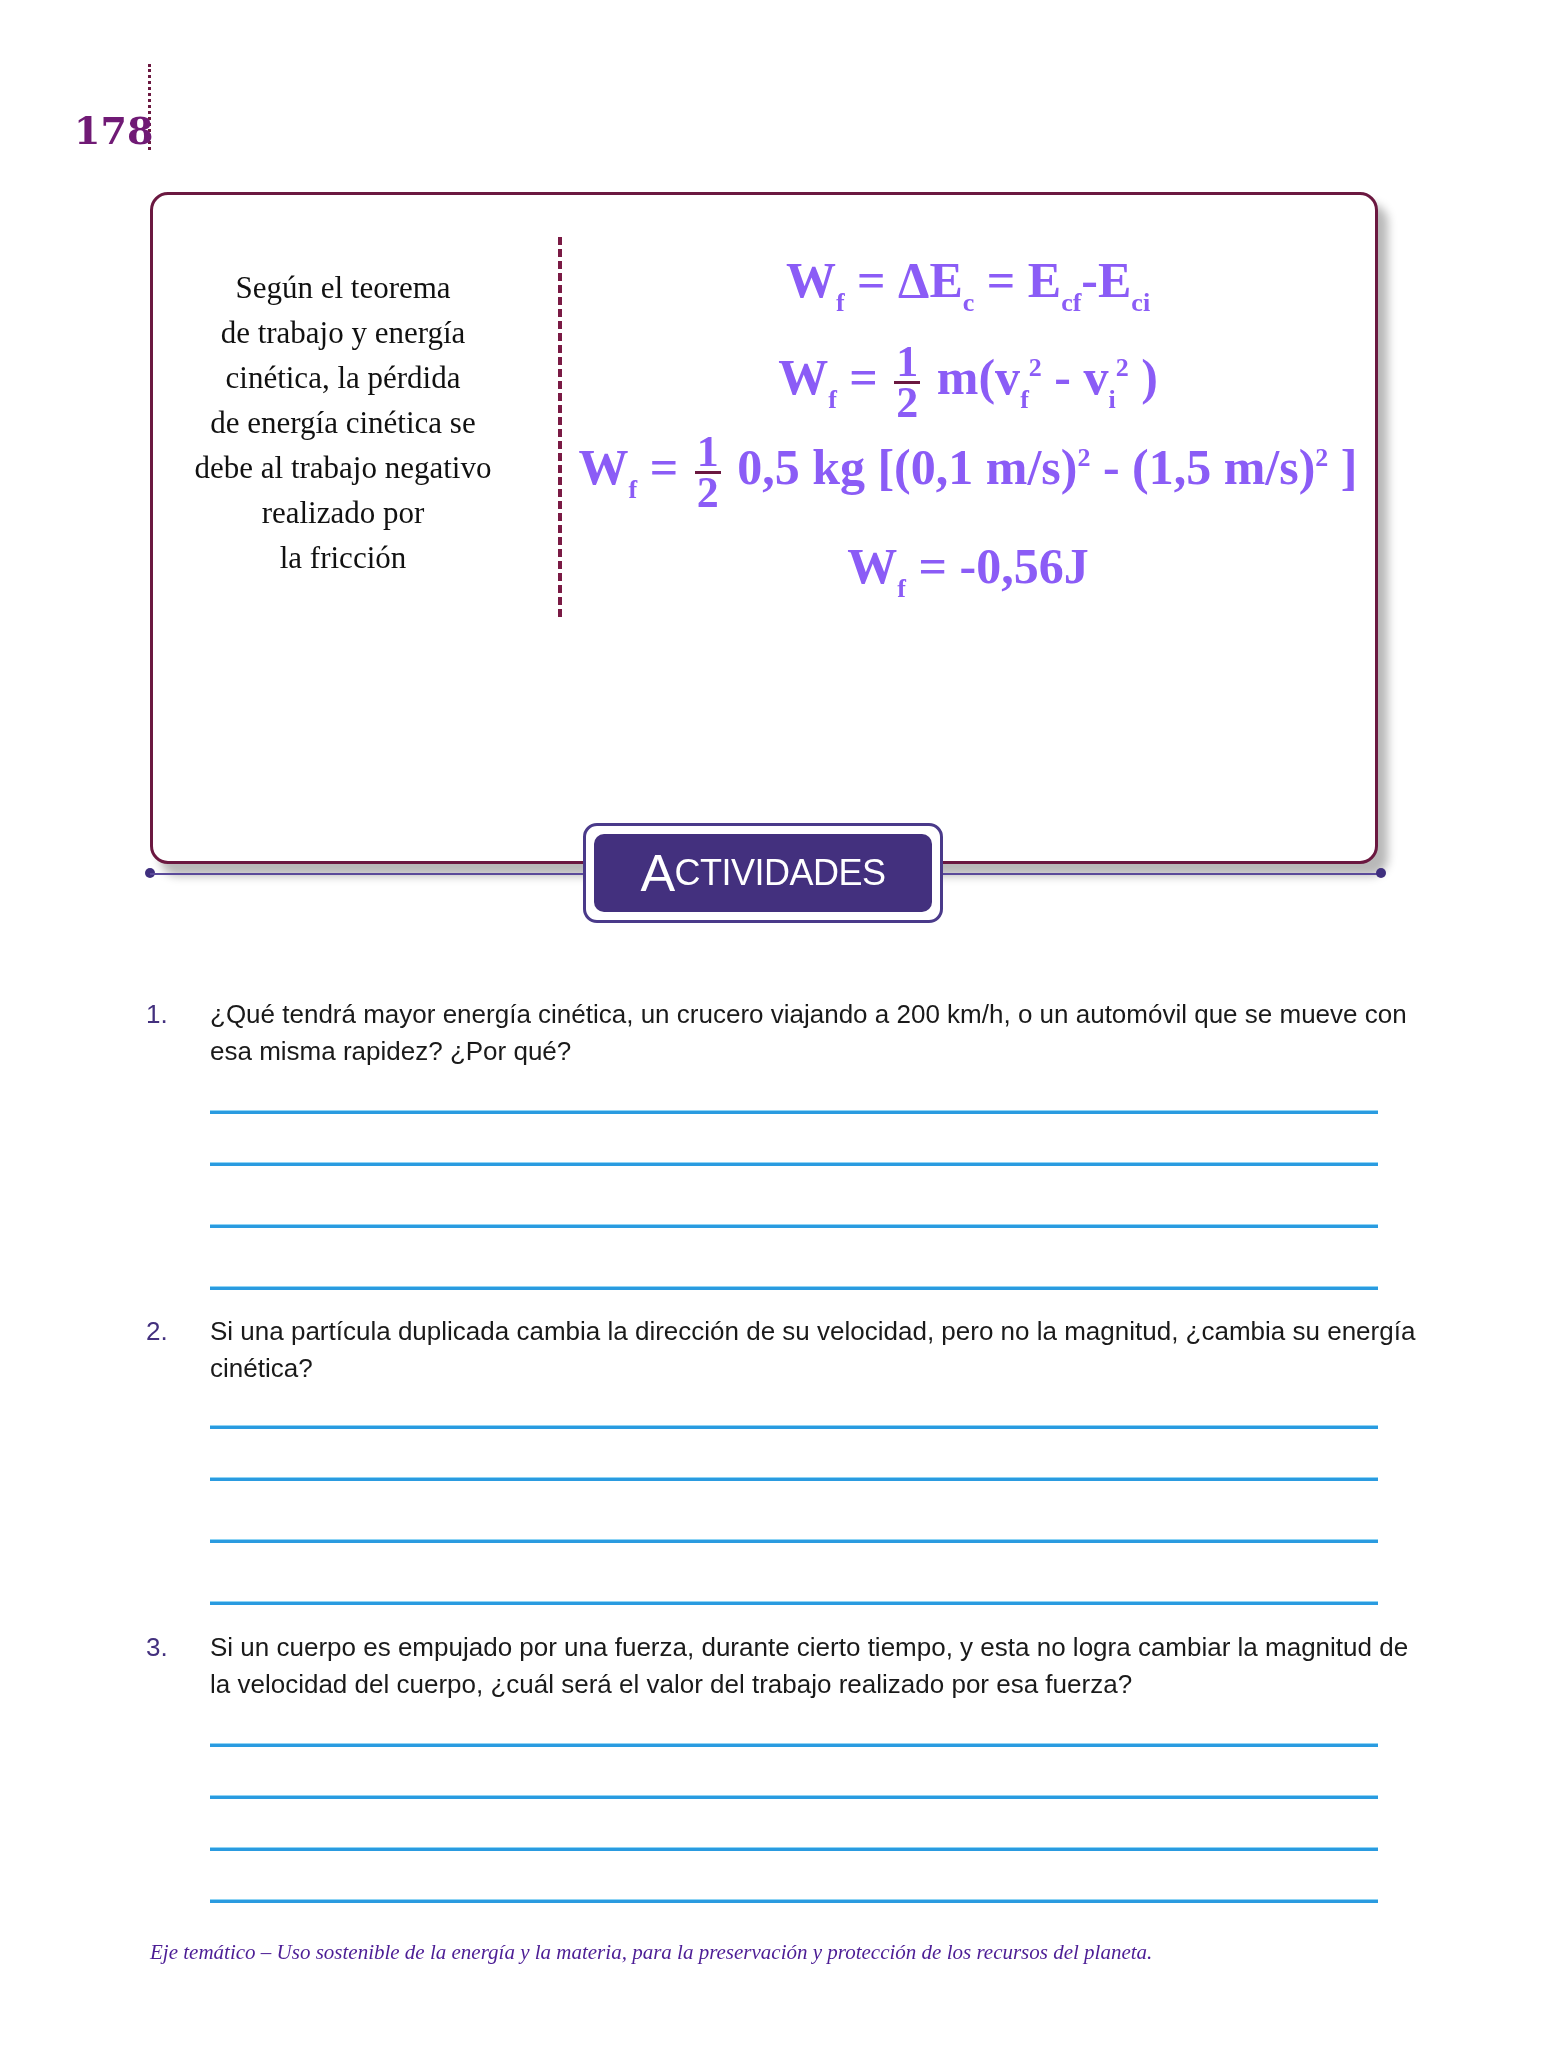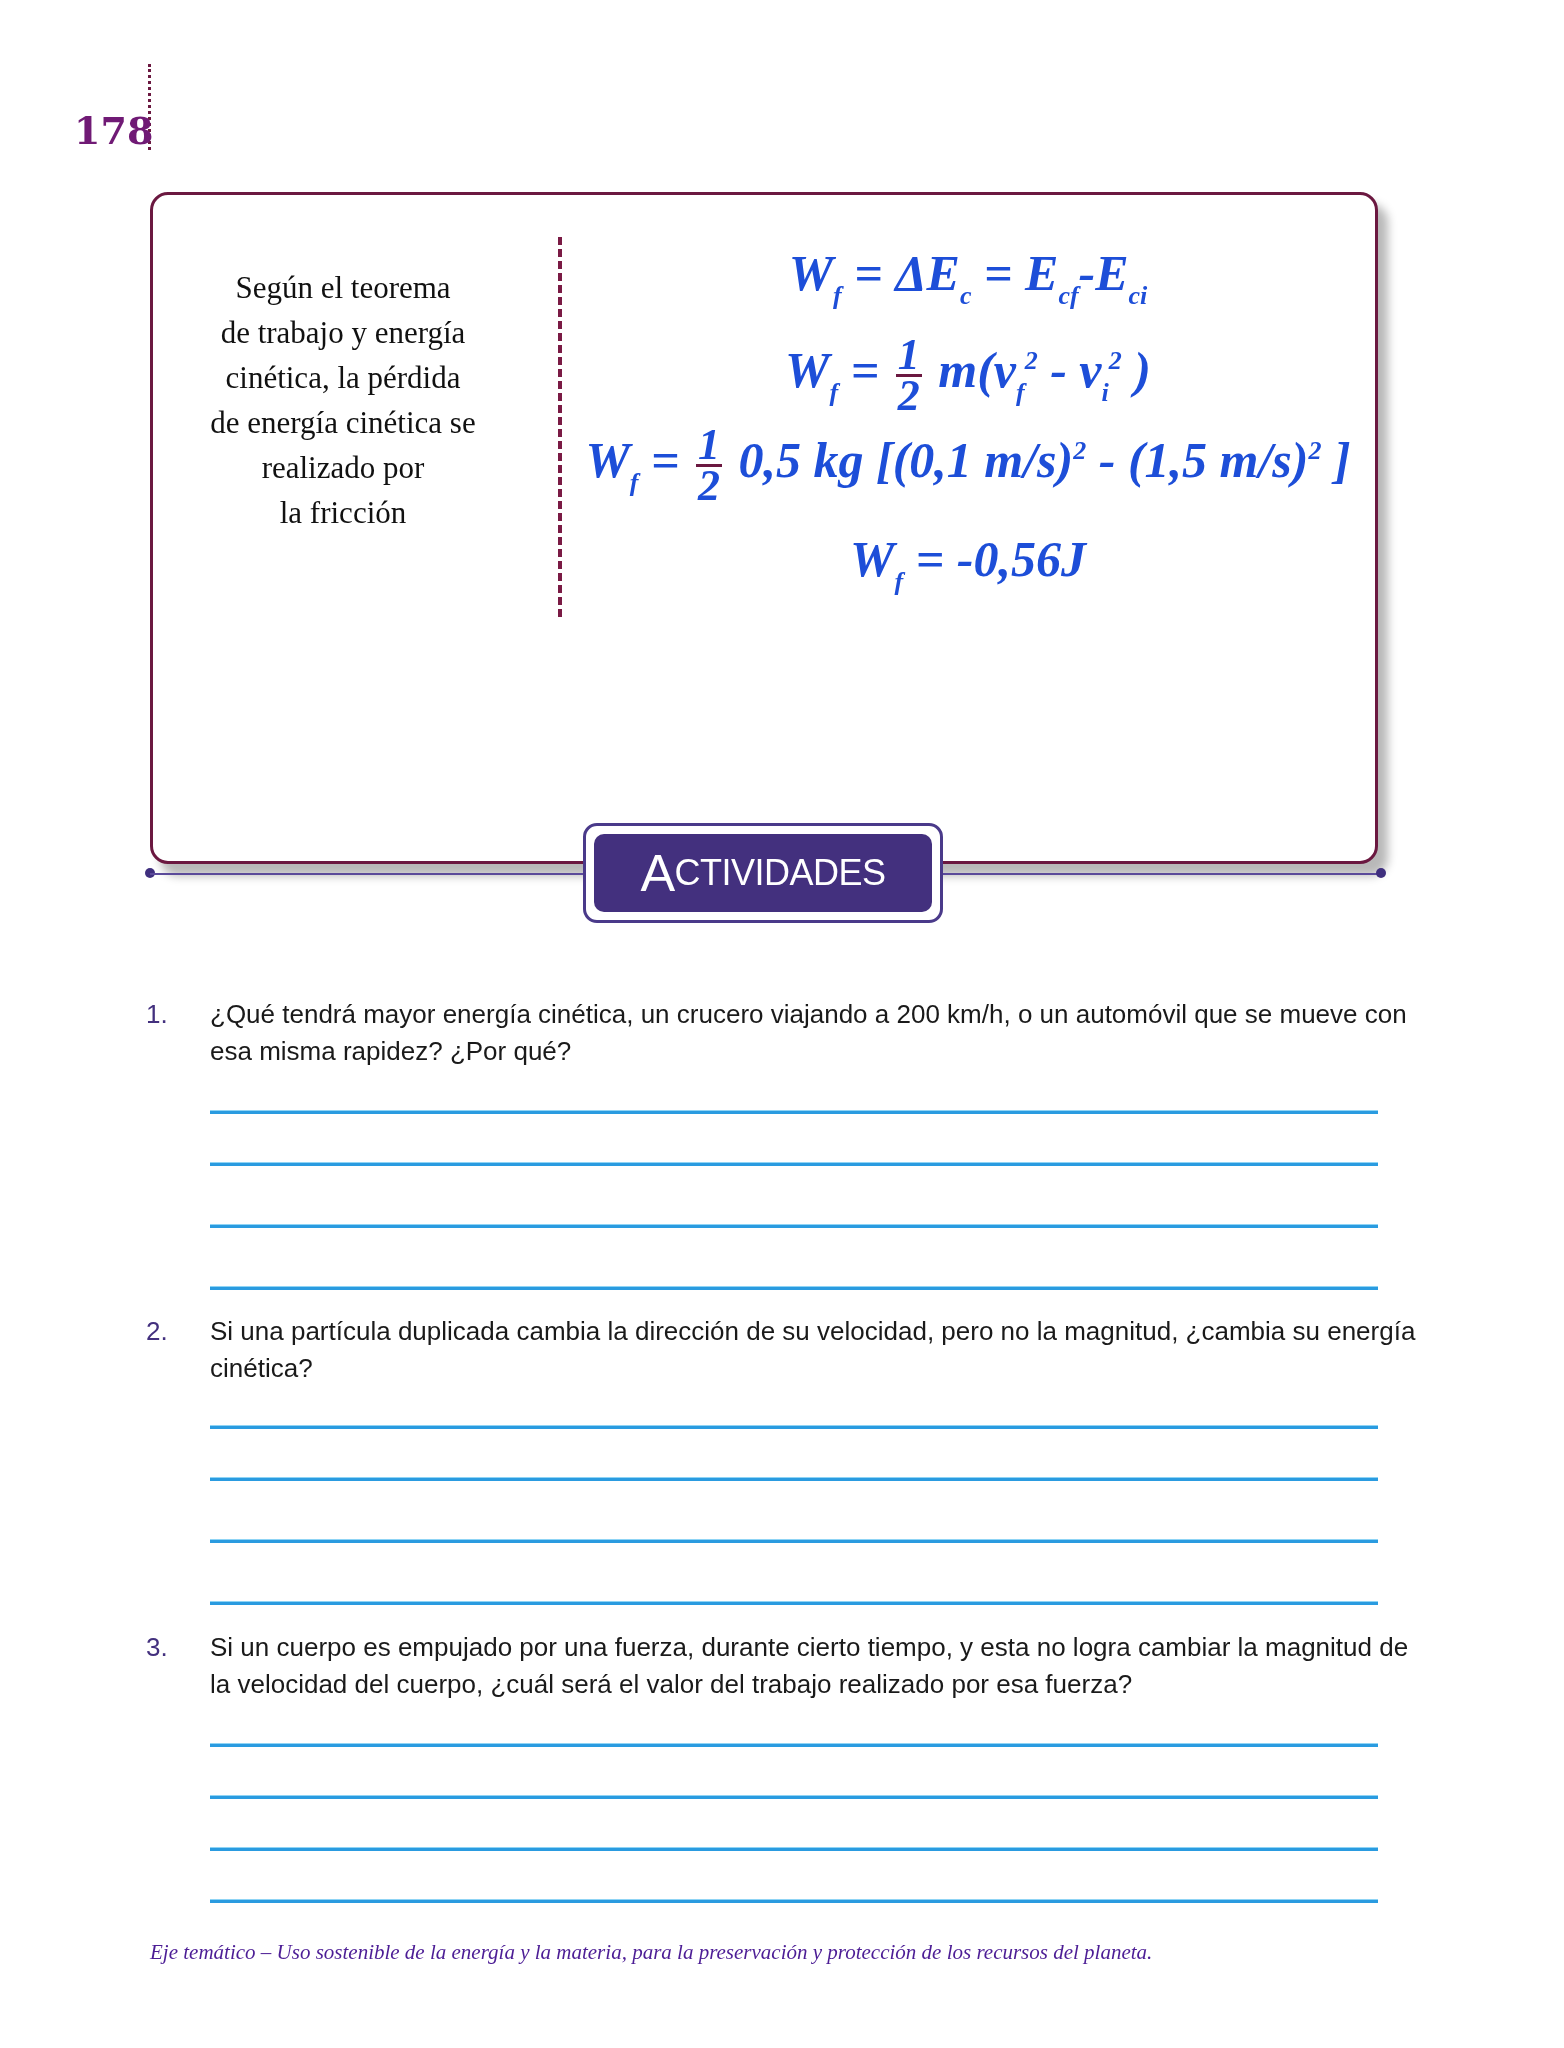--- a/index.html
+++ b/index.html
@@ -5,21 +5,21 @@
   html, body { margin: 0; padding: 0; background: #ffffff; }
   body { width: 1564px; height: 2048px; position: relative; overflow: hidden; font-family: "Liberation Serif", serif; }
 
   .page-number { position: absolute; left: 74px; top: 108px; font-family: "DejaVu Serif", serif; font-weight: bold; font-size: 38px; color: #701a75; }
   .page-dots { position: absolute; left: 148px; top: 64px; width: 0; height: 86px; border-left: 3px dotted #6b1840; }
 
   .theory-box { position: absolute; left: 150px; top: 192px; width: 1228px; height: 672px; border: 3px solid #6b1840; border-radius: 18px; background: #fff; box-shadow: 10px 12px 10px rgba(0,0,0,0.28); box-sizing: border-box; }
   .theory-left { position: absolute; left: 30px; top: 70px; width: 320px; text-align: center; font-family: "Liberation Serif", serif; font-size: 31px; line-height: 45px; color: #111; }
   .dashed-divider { position: absolute; left: 405px; top: 42px; height: 380px; border-left: 4px dashed #7a1a44; }
 
-  .formulas { position: absolute; left: 420px; top: 48px; width: 790px; color: #1d4ed8; font-family: "Liberation Serif", serif; font-weight: bold; font-style: italic; }
+  .formulas { position: absolute; left: 420px; top: 55px; width: 790px; color: #8b5cf6; font-family: "Liberation Serif", serif; font-weight: bold; }
   .formula { position: relative; text-align: center; font-size: 50px; height: 60px; line-height: 60px; white-space: nowrap; }
   .formula sub { font-size: 26px; vertical-align: -14px; }
   .formula sup { font-size: 26px; vertical-align: 18px; }
   .frac { display: inline-block; vertical-align: middle; text-align: center; font-size: 44px; line-height: 38px; margin: 0 4px; }
   .frac .num { display: block; border-bottom: 3px solid #6b1840; padding: 0 2px; }
   .frac .den { display: block; }
   .f1 { margin-top: 0; }
   .f2 { margin-top: 28px; }
   .f3 { margin-top: 30px; }
   .f4 { margin-top: 48px; text-align: center; }
@@ -52,20 +52,21 @@
 
 <div class="page-dots"></div>
 <div class="page-number">178</div>
 
 <div class="theory-box">
   <div class="theory-left">
     <div>Según el teorema</div>
     <div>de trabajo y energía</div>
     <div>cinética, la pérdida</div>
     <div>de energía cinética se</div>
+    <div>debe al trabajo negativo</div>
     <div>realizado por</div>
     <div>la fricción</div>
   </div>
 
   <div class="dashed-divider"></div>
 
   <div class="formulas">
     <div class="formula f1">
       <span>W</span><sub>f</sub><span> = ΔE</span><sub>c</sub><span> = E</span><sub>cf</sub><span>-E</span><sub>ci</sub>
     </div>

